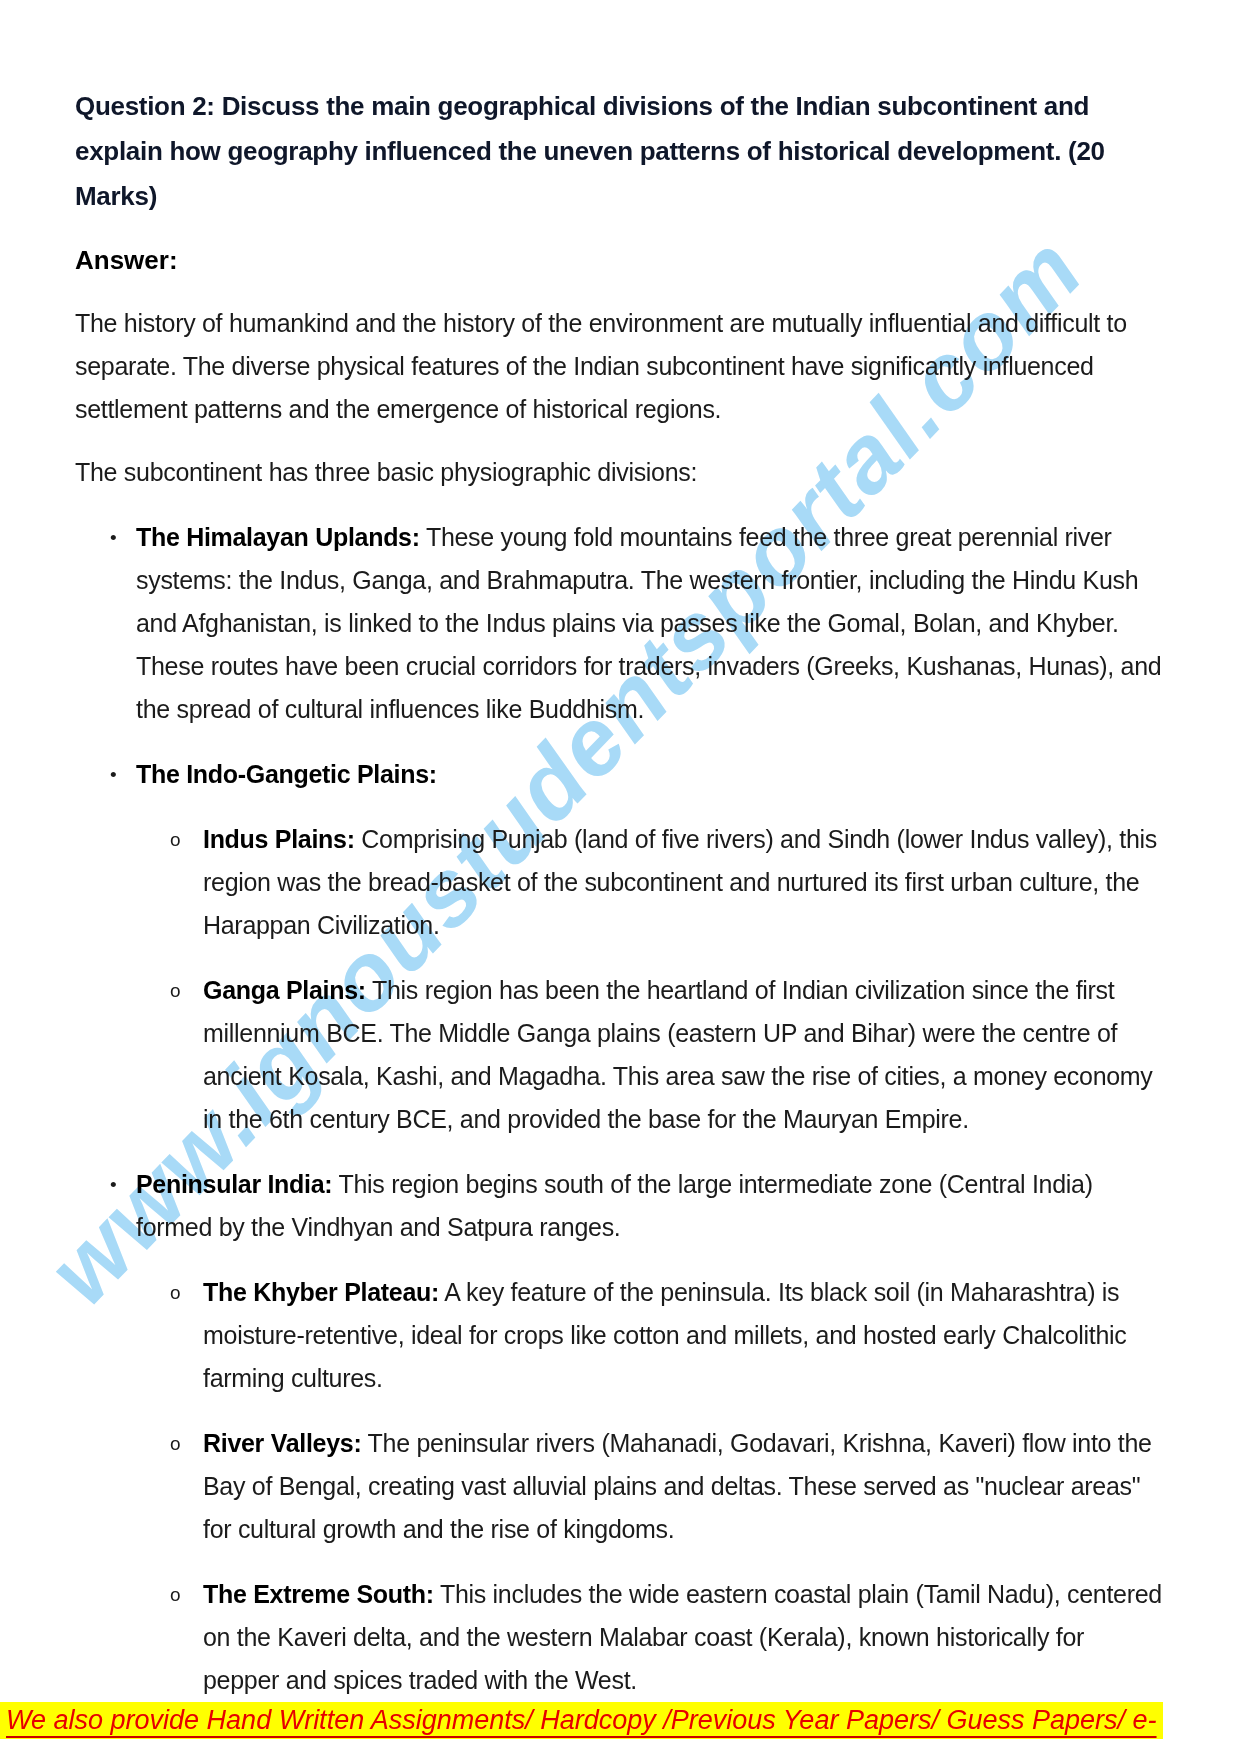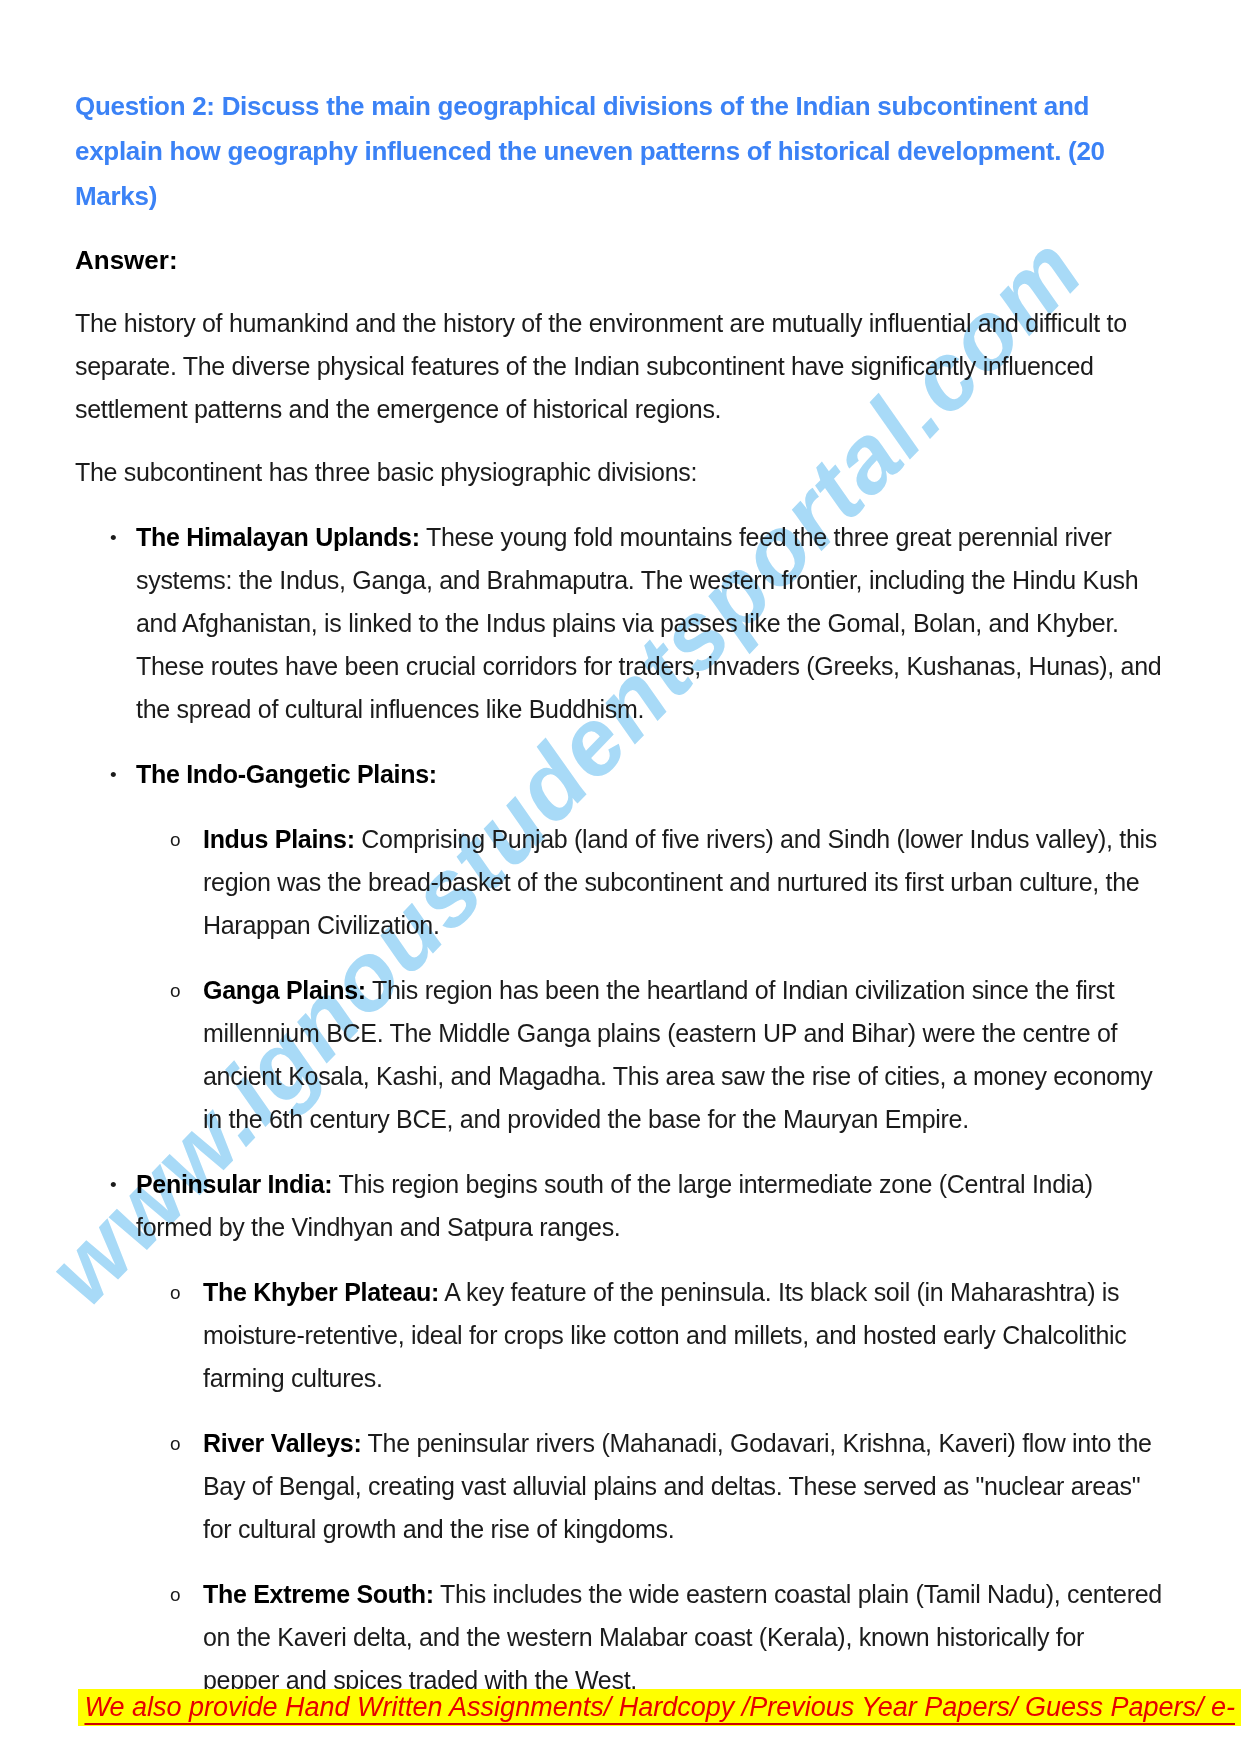--- a/index.html
+++ b/index.html
@@ -28,21 +28,21 @@
     position:absolute;
     left:0;top:0;right:0;
     padding:84px 76px 0 75px;
     z-index:1;
   }
   .question{
     font-weight:bold;
     font-size:26px;
     line-height:45px;
     letter-spacing:-0.3px;
-    color:#3b82f6;
+    color:#0f172a;
     margin:0;
   }
   .answer-label{
     font-weight:bold;
     font-size:26px;
     line-height:43px;
     color:#000;
     margin:20px 0 0 0;
   }
   p.body{
@@ -67,22 +67,22 @@
     margin:22px 0 0 0;
   }
   .bullet .term{font-weight:bold;color:#000;}
   .bullet.l1{margin-left:35px;}
   .bullet.l1 .marker{flex:0 0 26px;font-size:19px;}
   .bullet.l2{margin-left:95px;}
   .bullet.l2 .marker{flex:0 0 33px;font-size:19px;}
   .bullet .content{flex:1;}
   .footer{
     position:absolute;
-    left:0;right:0;bottom:25px;
-    text-align:right;
+    left:0;right:0;bottom:12px;
+    text-align:left;
     font-style:italic;
     font-size:27px;
     line-height:45px;
     z-index:2;
   }
   .footer .line{display:block;}
   .footer .hl{
     background:#ffff00;
     padding:3px 6px 4px 6px;
   }

